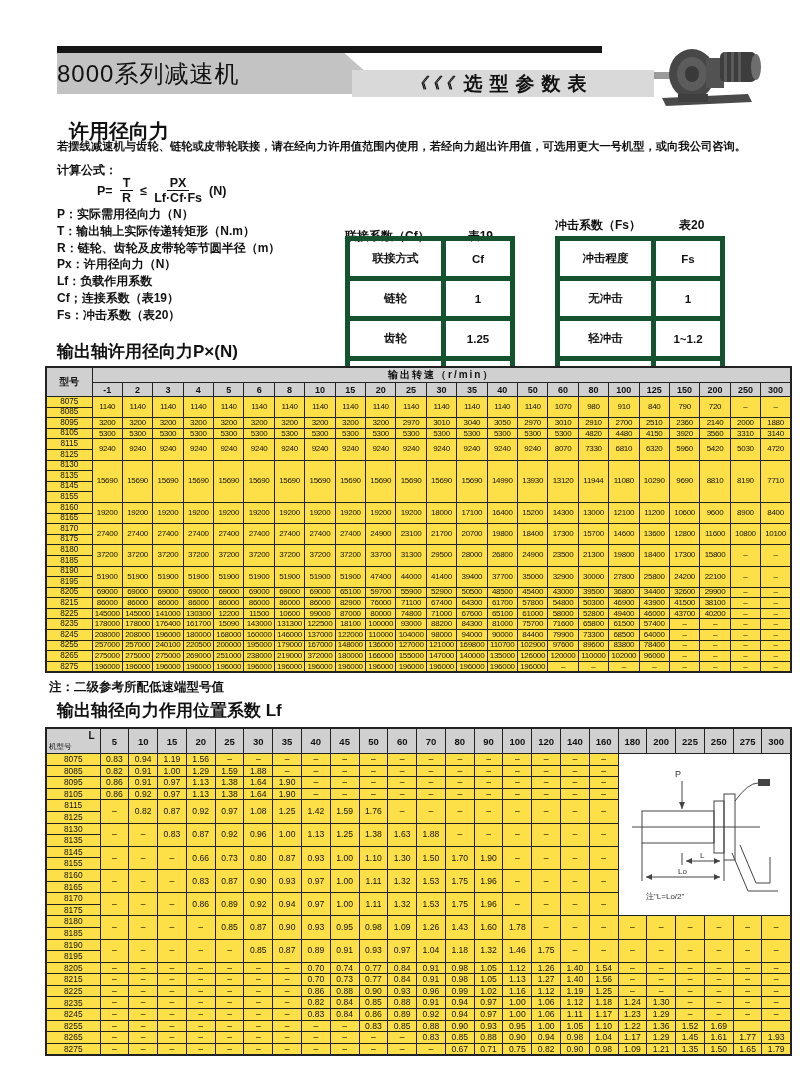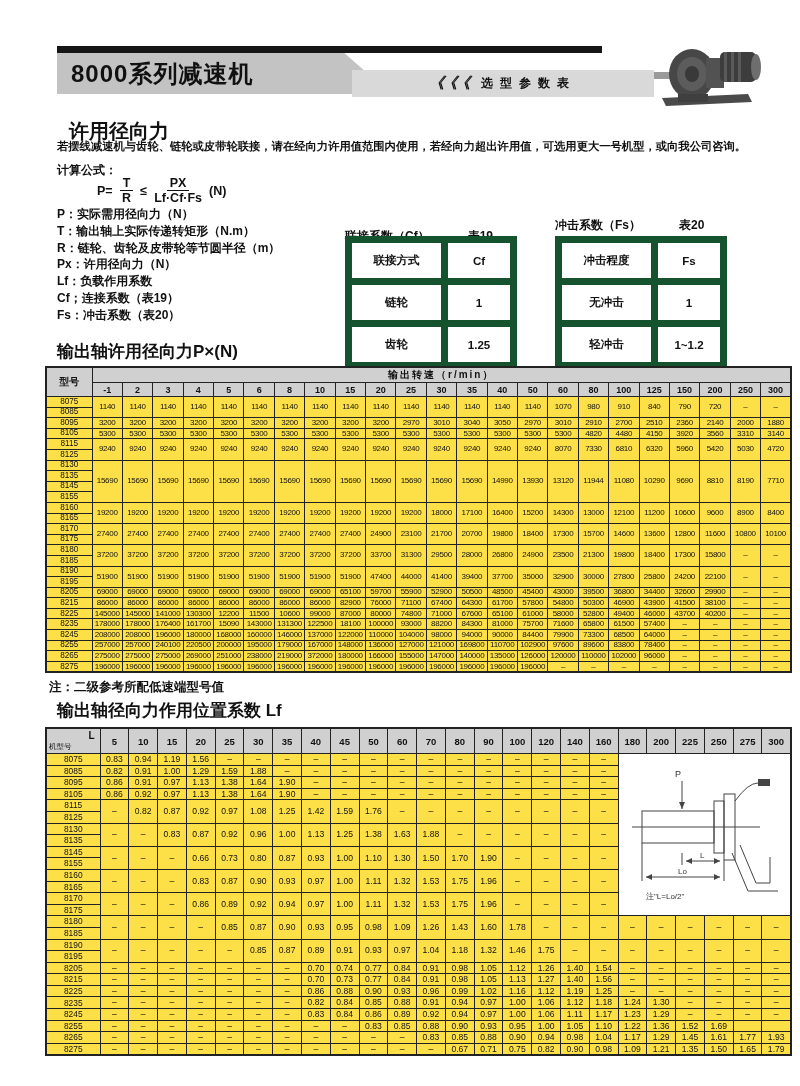--- a/index.html
+++ b/index.html
@@ -2,39 +2,39 @@
 <html><head>
 <meta charset="utf-8">
 <style>
   html,body{margin:0;padding:0;background:#e8e8e8;}
   .page{position:relative;width:800px;height:1086px;background:#ffffff;overflow:hidden;
         font-family:"Liberation Sans","DejaVu Sans",sans-serif;color:#111;}
   
   .topbar{position:absolute;left:57px;top:46px;width:545px;height:7px;background:#161616;}
   .banner{position:absolute;left:57px;top:53px;width:334px;height:41px;background:#c3c3c3;
           clip-path:polygon(0 0,86% 0,100% 100%,0 100%);display:flex;align-items:center;}
-  .banner .series{font-size:24px;font-weight:bold;padding-left:14px;letter-spacing:1px;text-align:right;}
+  .banner .series{font-size:24px;font-weight:normal;letter-spacing:1px;text-align:right;}
   .strip{position:absolute;left:352px;top:70px;width:302px;height:27px;background:#d9d9d9;
          display:flex;align-items:center;justify-content:center;gap:12px;}
   .chev{font-weight:bold;font-size:15px;transform:skewX(-14deg);letter-spacing:-2px;}
-  .strip .t{font-size:12px;font-weight:bold;letter-spacing:7px;}
+  .strip .t{font-size:19px;font-weight:bold;letter-spacing:7px;}
   .product{position:absolute;left:648px;top:36px;width:120px;height:78px;}
   
   .h-sec1{position:absolute;left:57px;top:106px;font-size:20px;font-weight:bold;margin:12px;}
   .intro{position:absolute;left:57px;top:139px;font-size:11.3px;font-weight:bold;white-space:nowrap;margin:0;}
   .calc-label{position:absolute;left:57px;top:162px;font-size:12px;font-weight:bold;margin:0;}
   .formula{position:absolute;left:97px;top:176px;display:flex;align-items:center;gap:7px;
            font-size:12.5px;font-weight:bold;}
   .frac{display:inline-flex;flex-direction:column;align-items:center;line-height:1.15;}
   .frac .num{border-bottom:1.3px solid #111;padding:0 3px;}
   .defs{position:absolute;left:57px;top:206px;font-size:12px;font-weight:bold;line-height:16.8px;}
   .coef-title{position:absolute;font-size:12px;font-weight:bold;display:flex;gap:38px;}
   .cf-title{left:345px;top:228px;} .fs-title{left:555px;top:217px;}
   .coef{position:absolute;border-collapse:collapse;table-layout:fixed;border:2px solid #333;}
-  .coef td{border:7px solid #14532d;height:19px;text-align:center;font-size:11.5px;font-weight:bold;padding:8px;}
+  .coef td{border:5px solid #14532d;height:19px;text-align:center;font-size:11.5px;font-weight:bold;padding:8px;}
   .cf-tab{left:345px;top:236px;width:167px;} .fs-tab{left:555px;top:236px;width:167px;}
   
   .h-sec2{position:absolute;left:57px;top:340px;font-size:17px;font-weight:bold;margin:0;}
   .h-sec3{position:absolute;left:57px;top:699px;font-size:17px;font-weight:bold;margin:0;}
   .bigtab{position:absolute;border-collapse:collapse;table-layout:fixed;border:2px solid #222;background:#fde047;}
   .bigtab th,.bigtab td{border:1px solid #222;text-align:center;padding:0;overflow:hidden;}
   #t1{left:45px;top:366px;width:747px;}
   #t1 thead th{background:#d0d0d0;font-weight:bold;height:13px;font-size:9px;}
   #t1 thead .rpm{font-size:10px;letter-spacing:2px;}
   #t1 thead .model-h{font-size:10px;}

